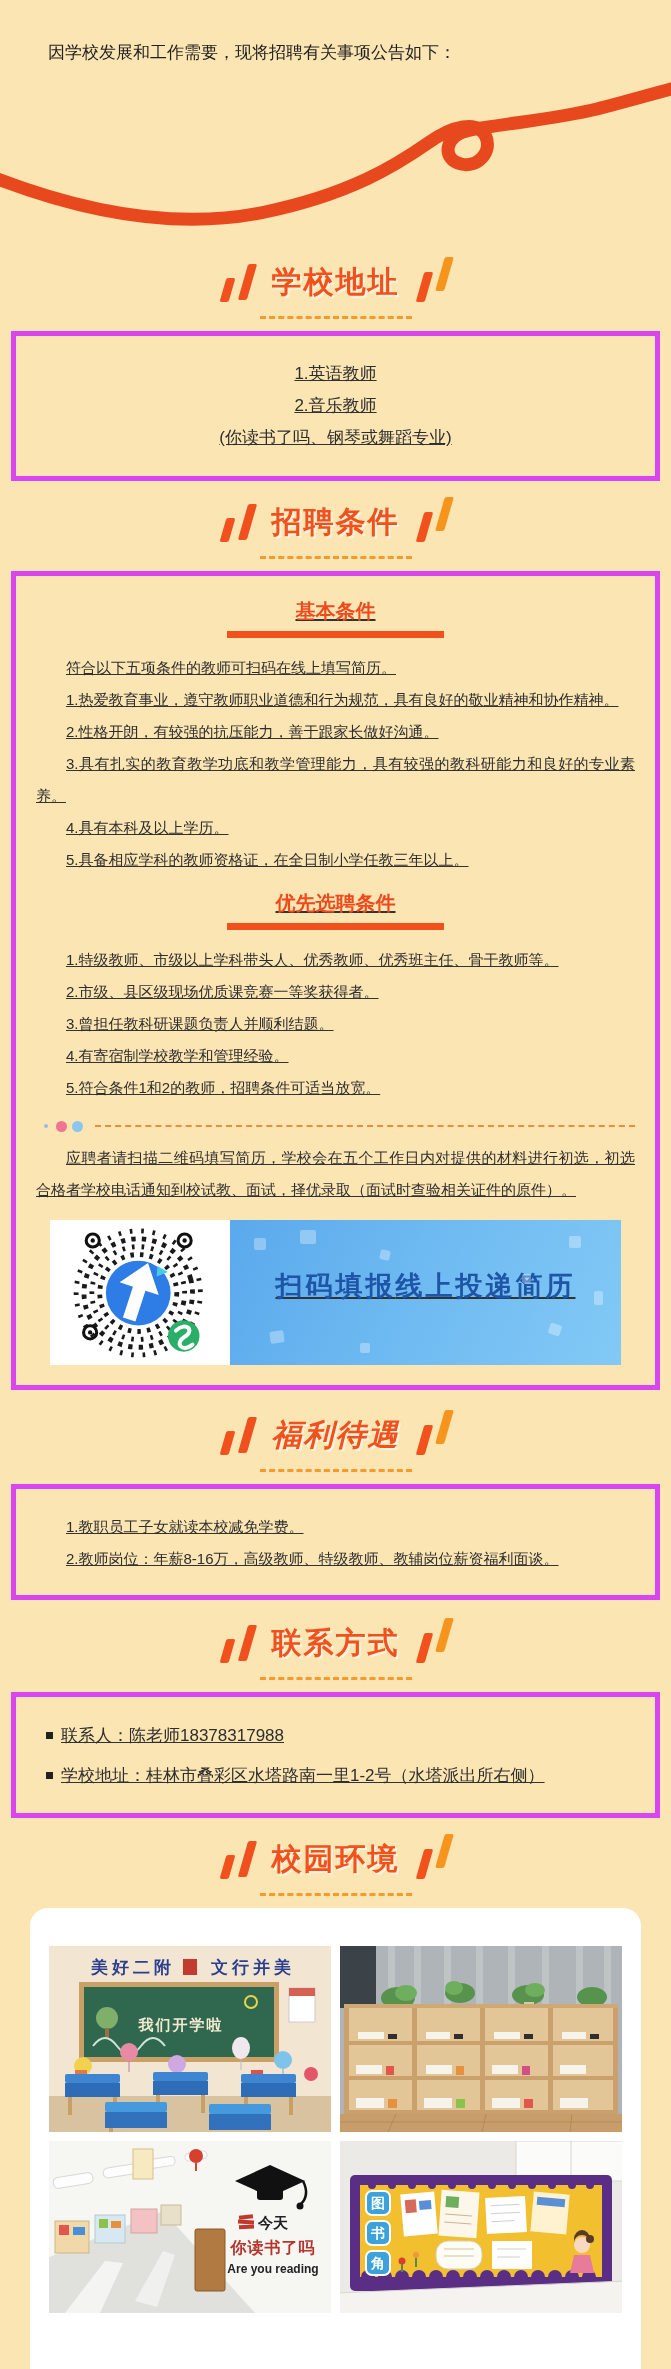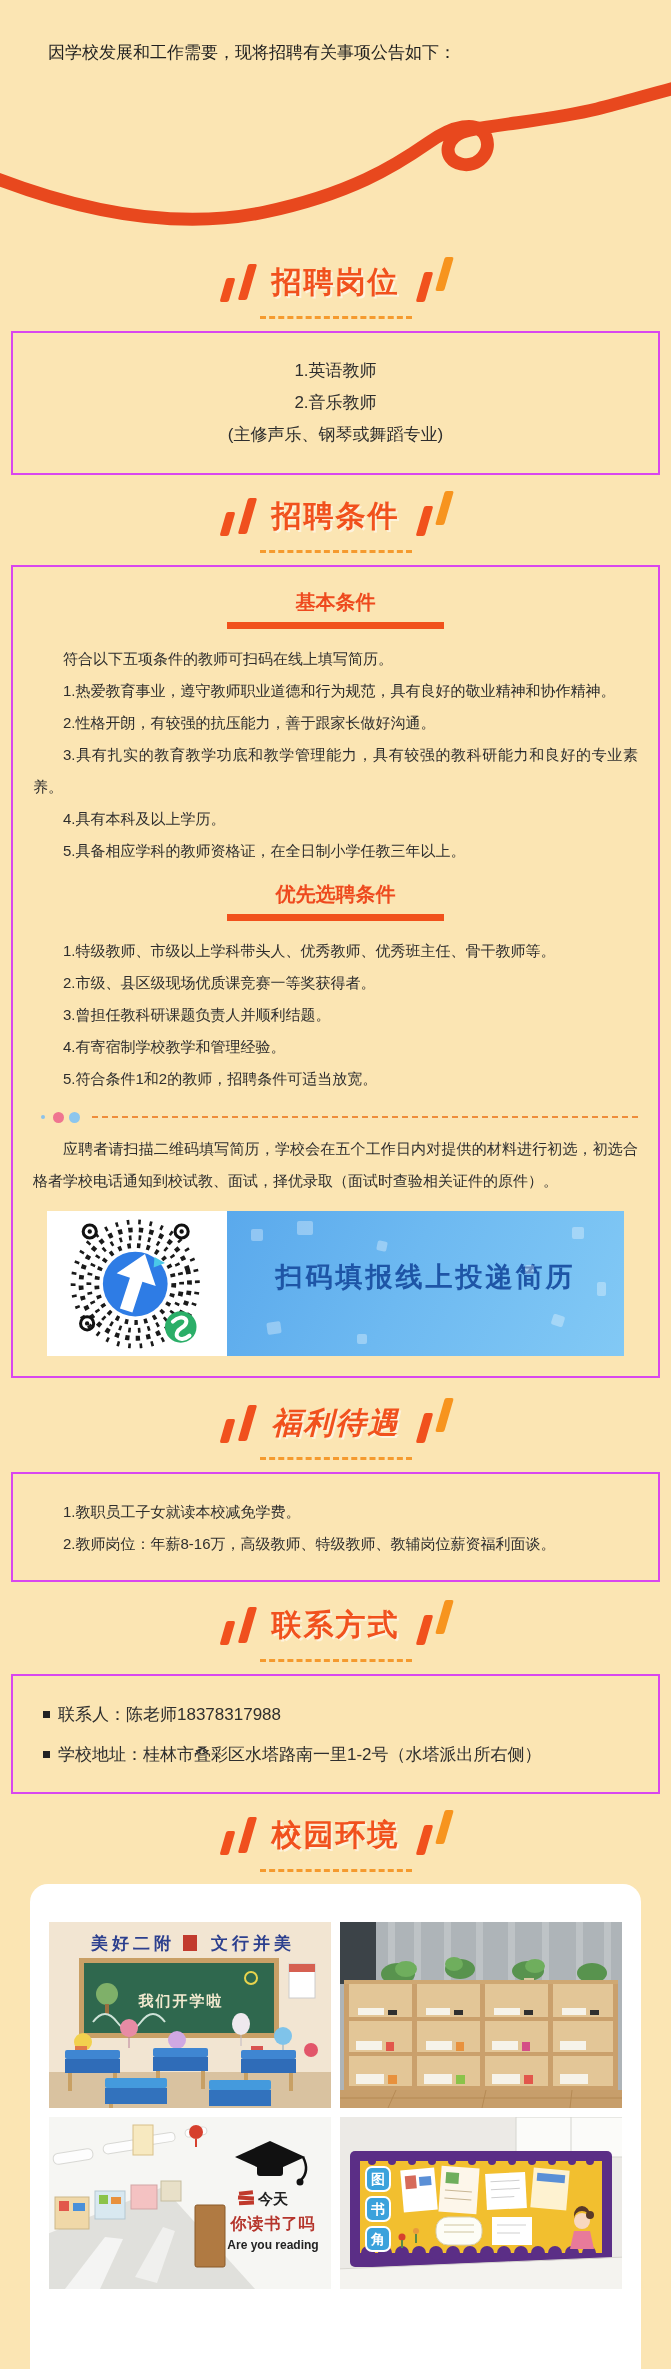--- a/index.html
+++ b/index.html
@@ -17,21 +17,21 @@
   .sec-row{display:flex; align-items:center; justify-content:center;}
   .slash{display:inline-block; width:9px; border-radius:2px; transform:skewX(-16deg);}
   .s-a{height:24px; background:#f1511d; margin-top:16px;}
   .s-b{height:36px; background:#f0501e; margin-left:11px;}
   .s-c{height:30px; background:#f1511d; margin-top:10px;}
   .s-d{height:34px; background:#f7941e; margin:0 0 16px 11px;}
   .sec-title{margin:0 20px; font-size:30px; font-weight:bold; color:#f1511d;
     letter-spacing:2px; text-shadow:2px 2px 0 rgba(255,255,255,.55);}
   .sec-dash{width:152px; border-bottom:3px dashed #f59a2e; margin:9px auto 0;}
   
-  .obox{margin:12px 11px 0; border:2px solid #d946ef; padding:22px 20px 20px; background:transparent;}
+  .obox{margin:12px 11px 0; border:5px solid #d946ef; padding:22px 20px 20px; background:transparent;text-decoration:underline;}
   .obox.center{text-align:center; padding:22px 16px;}
   .line{font-size:17px; line-height:32px; color:#2e2e2e; margin:0;}
   .para{margin:0; font-size:15px; line-height:32px; color:#2e2e2e;
     text-indent:2em; text-align:justify;}
   .sub{margin-top:0; text-align:center;}
   .sub + .sub, .gap-top{margin-top:14px;}
   .sub-title{margin:0; font-size:20px; font-weight:bold; color:#ee4a1e; line-height:27px;}
   .sub-bar{width:217px; height:7px; background:#f1511c; margin:6px auto 14px;}
   
   .divider{display:flex; align-items:center; margin:16px 0 0 8px; height:12px;}
@@ -67,31 +67,31 @@
   <p class="intro">因学校发展和工作需要，现将招聘有关事项公告如下：</p>
 
   <svg class="squiggle" width="671" height="155" viewBox="0 0 671 155">
     <path d="M -15 92 C 70 126, 170 150, 265 130 C 350 112, 395 84, 428 61 C 452 44, 478 37, 486 55 C 492 70, 478 86, 461 82 C 442 78, 443 53, 470 48 C 508 41, 556 37, 597 27 C 625 20, 648 13, 686 3" fill="none" stroke="#e8481e" stroke-width="13" stroke-linecap="round"></path>
   </svg>
 
   <div class="sec" style="margin-top:20px;">
     <div class="sec-row">
       <span class="slash s-a"></span>
       <span class="slash s-b"></span>
-      <h2 class="sec-title">招聘岗位</h2>
+      <h2 class="sec-title">学校地址</h2>
       <span class="slash s-c"></span>
       <span class="slash s-d"></span>
     </div>
     <div class="sec-dash"></div>
   </div>
 
   <div class="obox center">
     <p class="line">1.英语教师</p>
     <p class="line">2.音乐教师</p>
-    <p class="line">(主修声乐、钢琴或舞蹈专业)</p>
+    <p class="line">(你读书了吗、钢琴或舞蹈专业)</p>
   </div>
 
   <div class="sec" style="margin-top:16px;text-align:center;">
     <div class="sec-row">
       <span class="slash s-a"></span>
       <span class="slash s-b"></span>
       <h2 class="sec-title">招聘条件</h2>
       <span class="slash s-c"></span>
       <span class="slash s-d"></span>
     </div>

